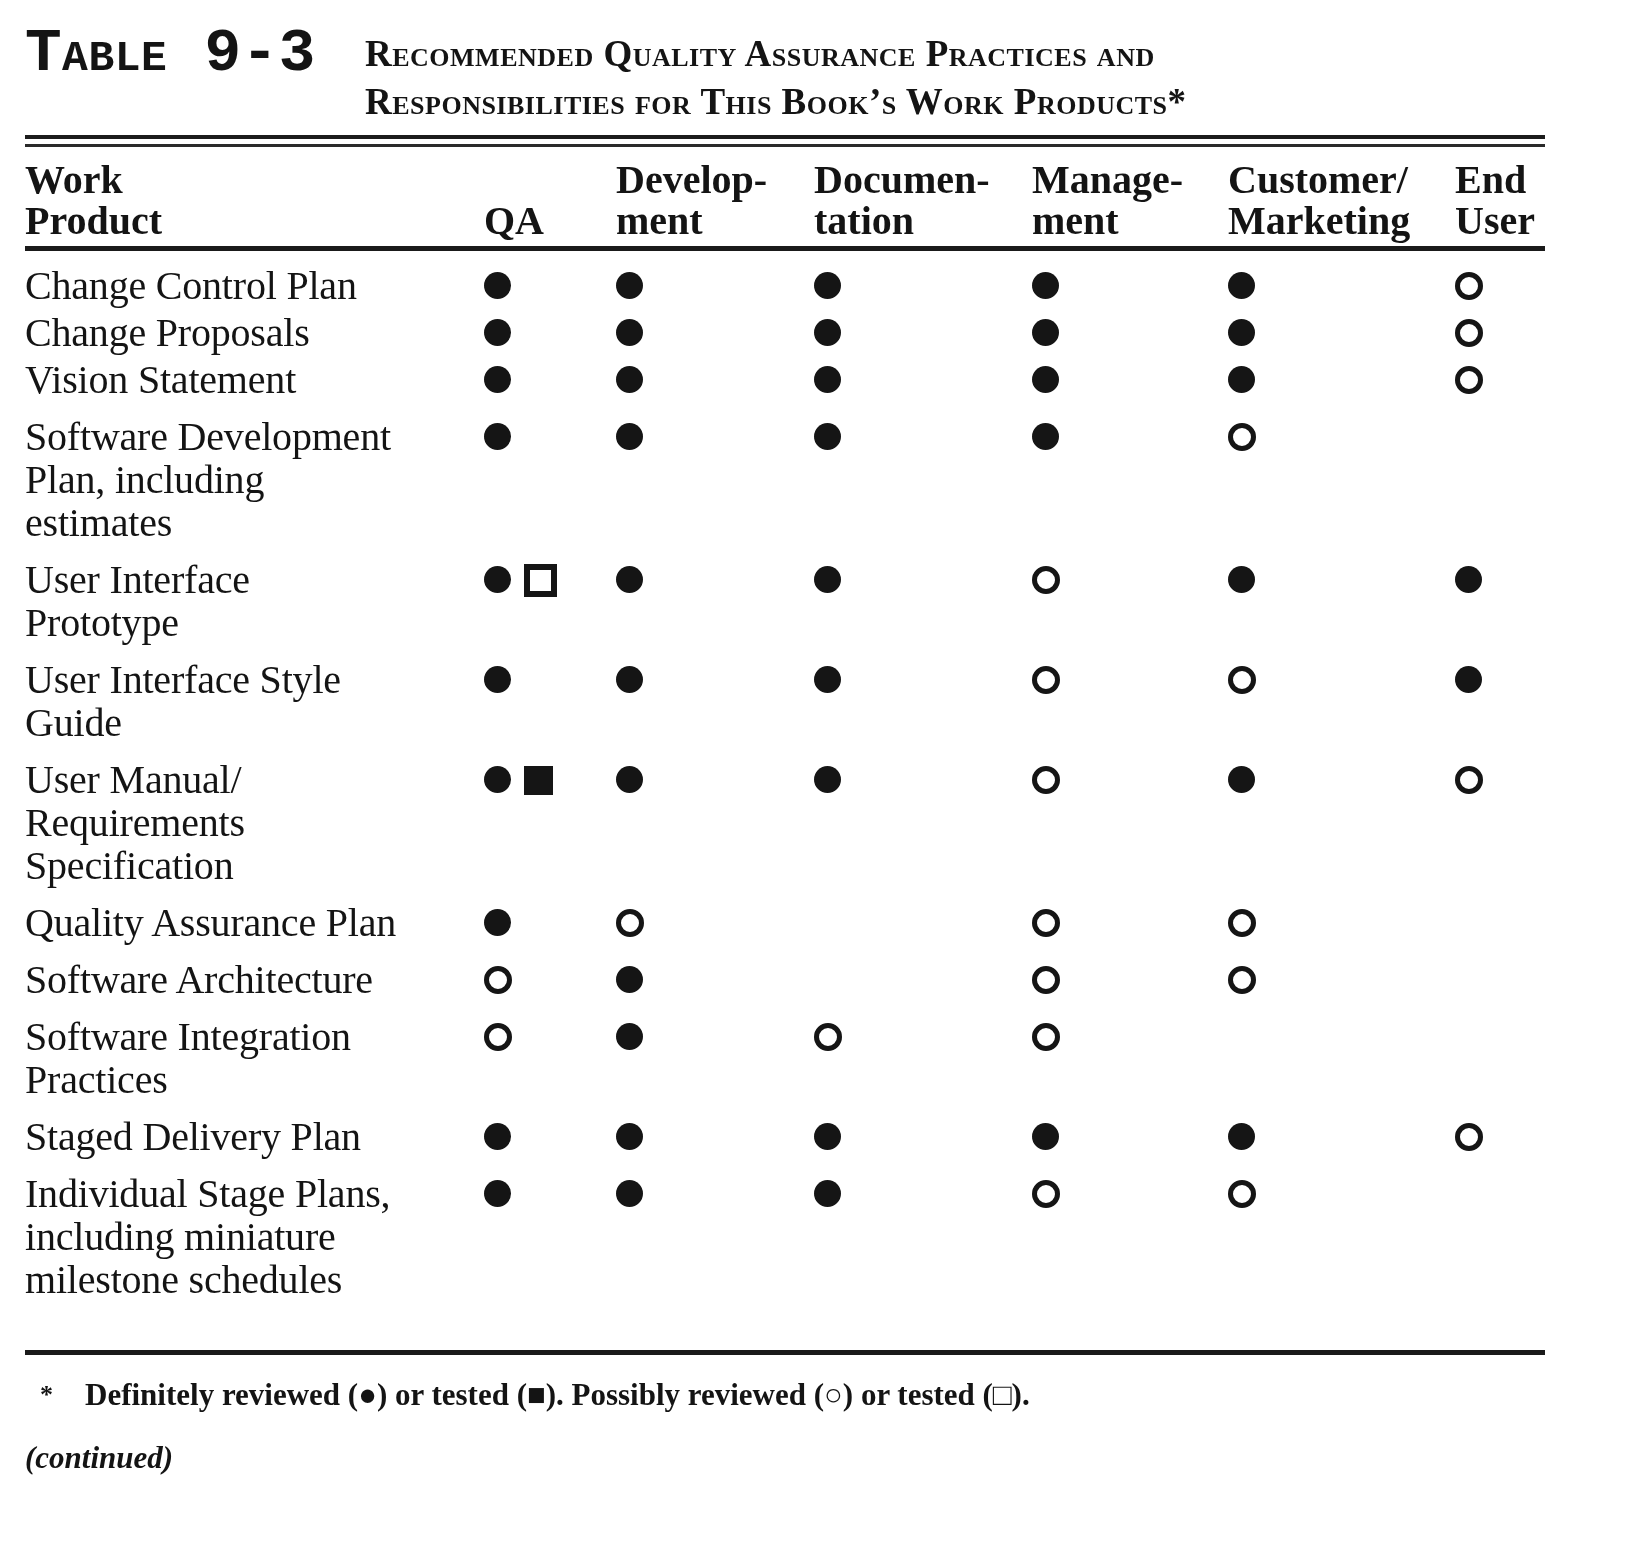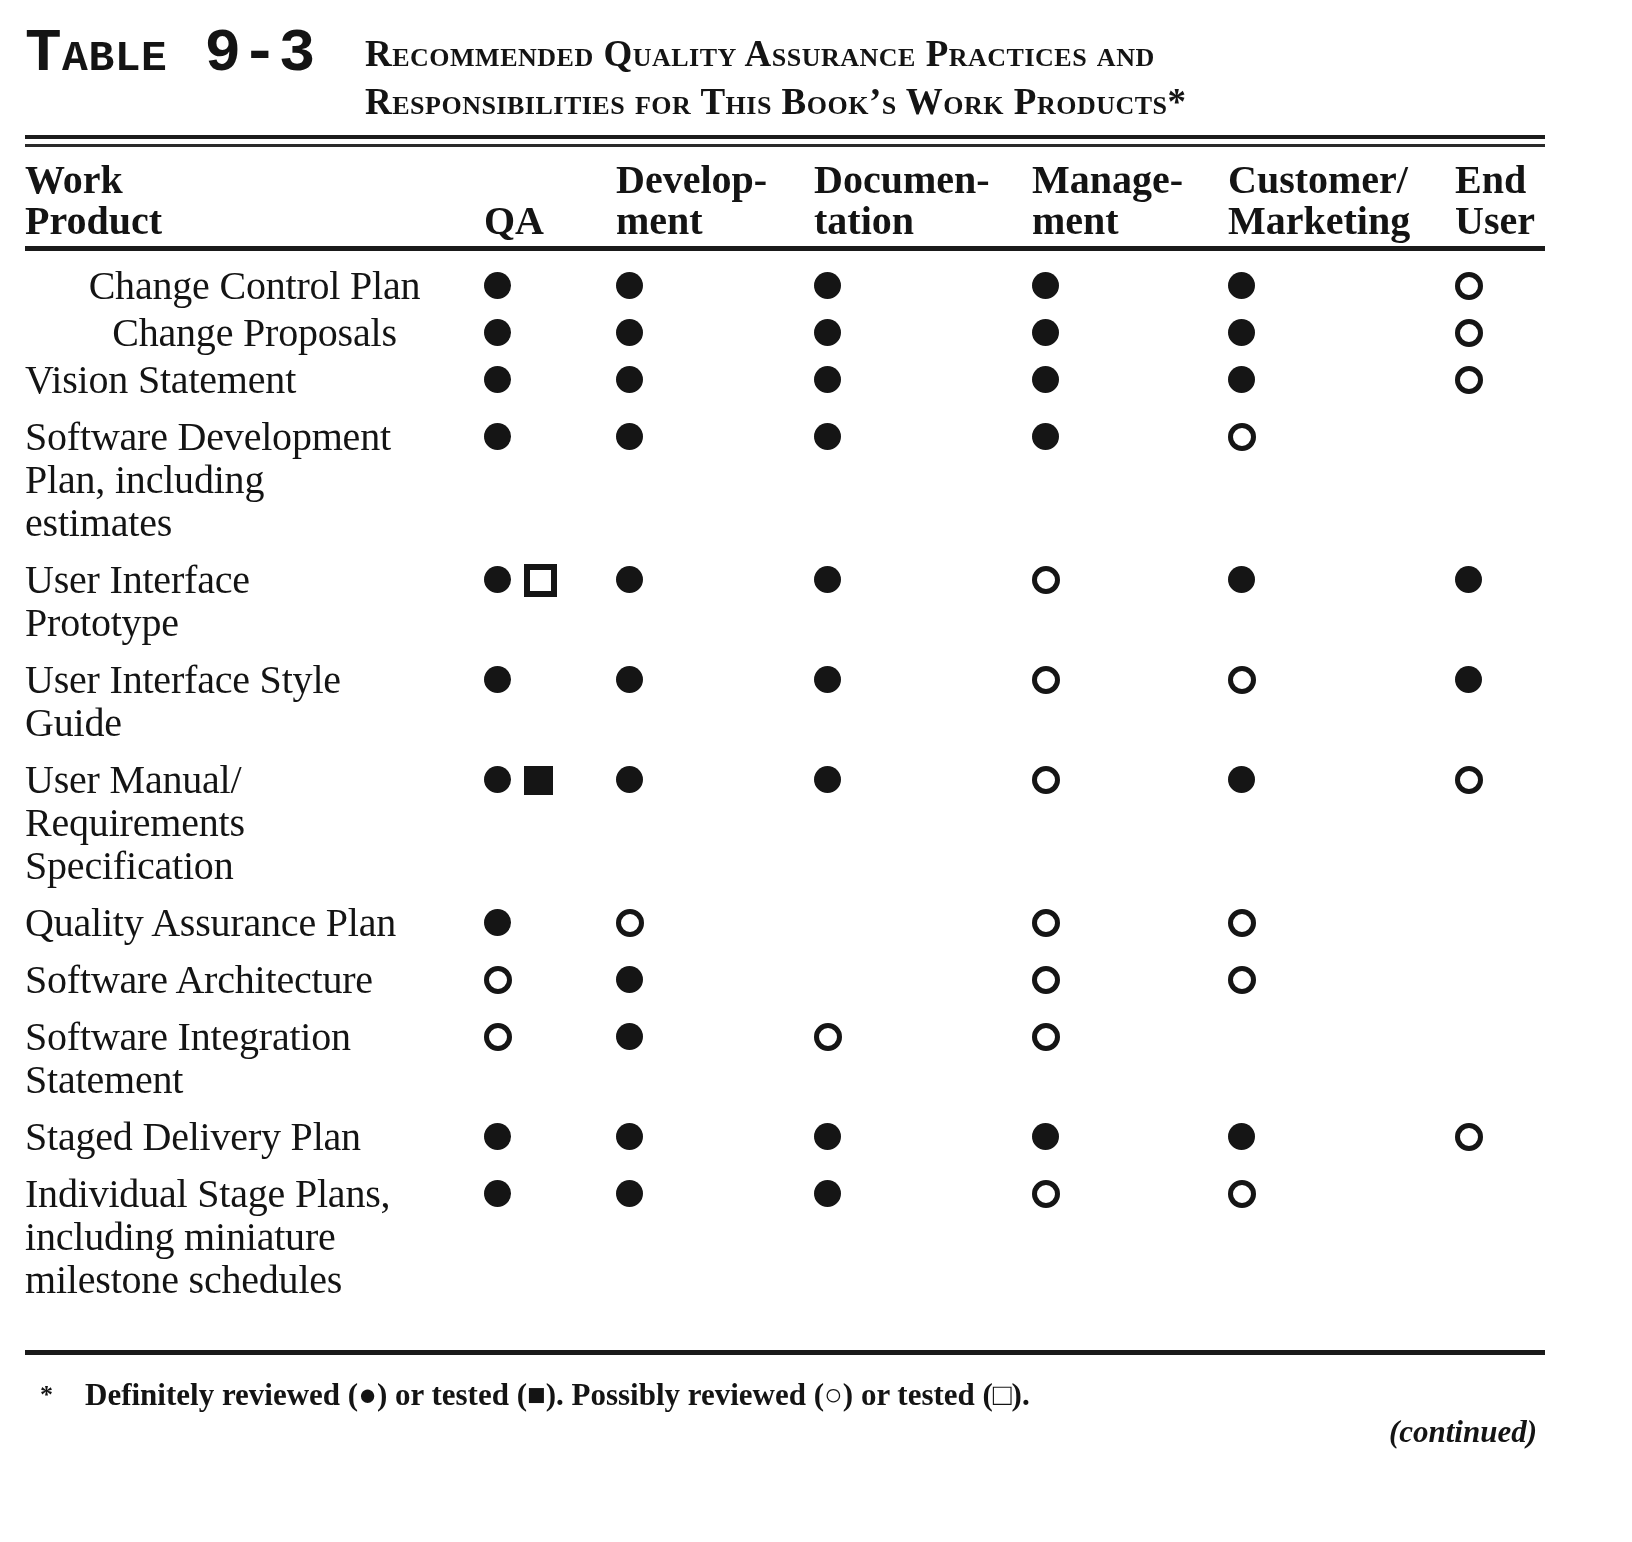--- a/index.html
+++ b/index.html
@@ -61,21 +61,21 @@
   .t-header .hcell{
     font-weight:700;
     font-size:40px;
     line-height:41px;
     white-space:pre-line;
     display:flex;
     align-items:flex-end;
   }
   .t-body{padding-top:13px;}
   .t-row{margin-bottom:14px;}
-  .t-row:nth-child(-n+2){margin-bottom:4px;text-align:center;}
+  .t-row:nth-child(-n+2){margin-bottom:4px;}
   .label-cell{
     font-size:40px;
     line-height:43px;
     white-space:pre-line;
     letter-spacing:-0.2px;
   }
   .sym-cell{
     display:flex;
     gap:13px;
     align-items:flex-start;
@@ -95,21 +95,21 @@
     font-size:31px;
     line-height:38px;
   }
   .footnote .marker{
     width:45px;
     padding-left:15px;
     font-size:26px;
     flex:none;
   }
   .continued{
-    text-align:right;
+    margin-top:26px;
     font-weight:700;
     font-style:italic;
     font-size:31px;
     padding-right:8px;
   }
 </style>
 </head>
 <body>
 
 <div class="page">
@@ -323,21 +323,21 @@
         <div class="sym-cell">
           <span class="sym sym-oc" title="possibly reviewed"></span>
         </div>
         <div class="sym-cell">
           <span class="sym sym-oc" title="possibly reviewed"></span>
         </div>
         <div class="sym-cell"></div>
       </div>
       <div class="grid-cols t-row">
         <div class="label-cell">Software Integration
-Statement</div>
+Practices</div>
         <div class="sym-cell">
           <span class="sym sym-oc" title="possibly reviewed"></span>
         </div>
         <div class="sym-cell">
           <span class="sym sym-fc" title="definitely reviewed"></span>
         </div>
         <div class="sym-cell">
           <span class="sym sym-oc" title="possibly reviewed"></span>
         </div>
         <div class="sym-cell">

